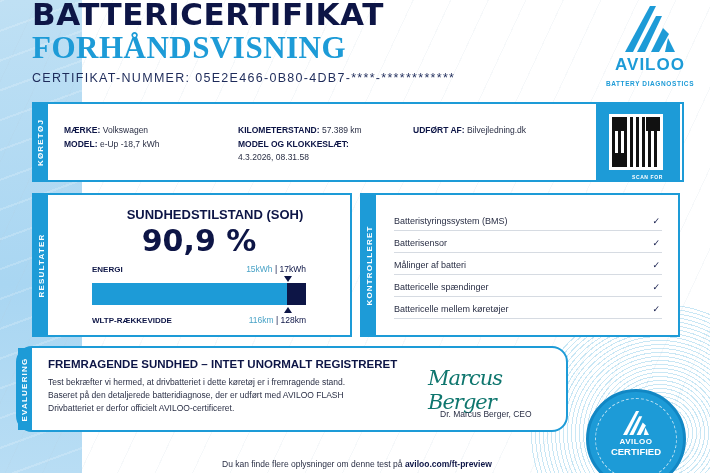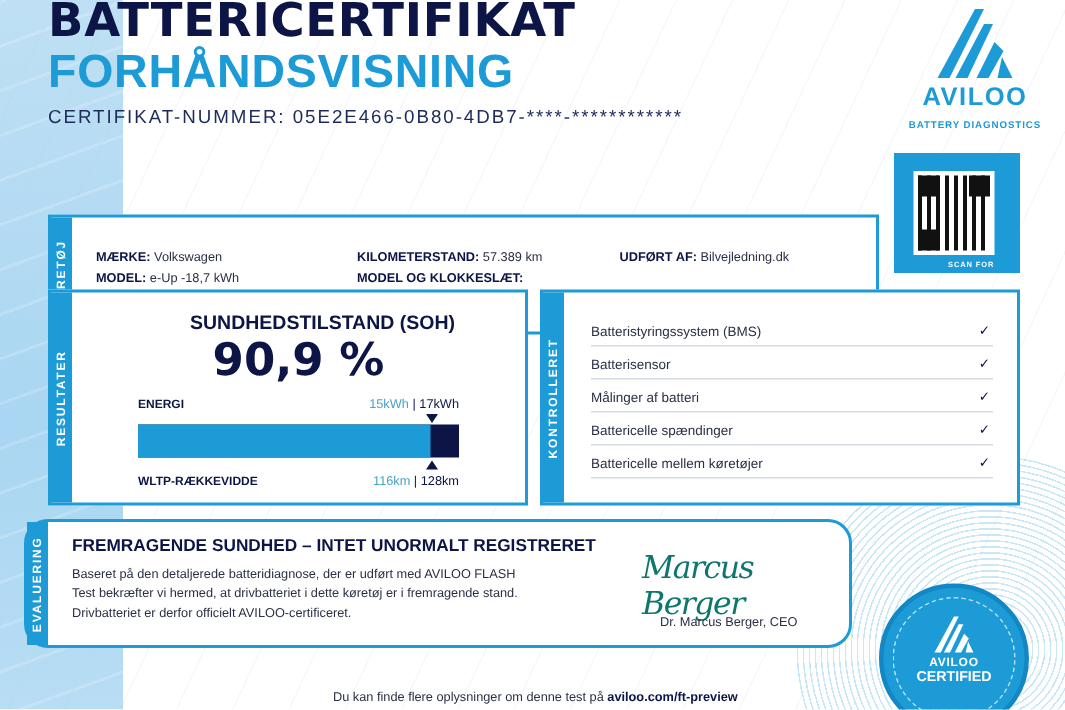--- a/index.html
+++ b/index.html
@@ -29,21 +29,21 @@
   }
 
   .title1 {
     position: absolute; left: 32px; top: -4px;
     font-size: 31px; font-weight: 900; letter-spacing: 0.5px; color: #0d1546;
     font-family: "DejaVu Sans", sans-serif;
   }
   .title2 {
     position: absolute; left: 32px; top: 30px;
     font-size: 31px; font-weight: 900; letter-spacing: 0.5px; color: #1d9bd7;
-    font-family: Liberation Sans, sans-serif;
+    font-family: Liberation Serif, serif;
   }
   .cert-num {
     position: absolute; left: 32px; top: 71px;
     font-size: 12.5px; letter-spacing: 1.3px; color: #1e2b5a;
   }
 
   .logo { position: absolute; left: 600px; top: 4px; width: 100px; text-align: center; }
   .logo svg { display: block; margin: 0 auto; }
   .logo-word { font-size: 17px; font-weight: 700; letter-spacing: 1px; color: #1d9bd7; margin-top: 1px; }
   .logo-sub { font-size: 6.5px; font-weight: 700; letter-spacing: 0.6px; color: #1d9bd7; margin-top: 5px; }
@@ -54,21 +54,21 @@
   .tab {
     position: absolute; left: 0; top: 0; bottom: 0; width: 14px; background: #1d9bd7;
     display: flex; align-items: center; justify-content: center;
   }
   .tab span {
     transform: rotate(-90deg); white-space: nowrap; color: #fff;
     font-size: 8px; font-weight: 700; letter-spacing: 1.2px;
   }
 
   
-  .vehicle { left: 32px; top: 102px; width: 554px; height: 80px; margin-top: 41px; }
+  .vehicle { left: 32px; top: 102px; width: 652px; height: 80px; }
   .vfield { position: absolute; font-size: 8.5px; color: #2a2f45; line-height: 13px; }
   .vfield b { color: #0d1546; font-weight: 700; }
 
   .qr {
     position: absolute; left: 596px; top: 102px; width: 84px; height: 80px; background: #1d9bd7;
   }
   .qr-inner { position: absolute; left: 13px; top: 12px; width: 54px; height: 56px; background: #fff; padding: 3px; }
   .qr-grid { width: 100%; height: 100%;
     background:
       linear-gradient(#111,#111) 0 0/14px 14px no-repeat,
@@ -219,22 +219,22 @@
       </div>
   </div>
 </div>
 
 <div class="card evaluation">
   <div class="tab">
       <span>EVALUERING</span>
     </div>
   <div class="eval-title">FREMRAGENDE SUNDHED – INTET UNORMALT REGISTRERET</div>
   <div class="eval-text">
+    <div>Test bekræfter vi hermed, at drivbatteriet i dette køretøj er i fremragende stand.</div>
     <div>Baseret på den detaljerede batteridiagnose, der er udført med AVILOO FLASH</div>
-    <div>Test bekræfter vi hermed, at drivbatteriet i dette køretøj er i fremragende stand.</div>
     <div>Drivbatteriet er derfor officielt AVILOO-certificeret.</div>
   </div>
   <div class="signature">Marcus Berger</div>
   <div class="signer">Dr. Marcus Berger, CEO</div>
 </div>
 
 <div class="footer">
   <span>Du kan finde flere oplysninger om denne test på </span><b>aviloo.com/ft-preview</b>
 </div>
 

